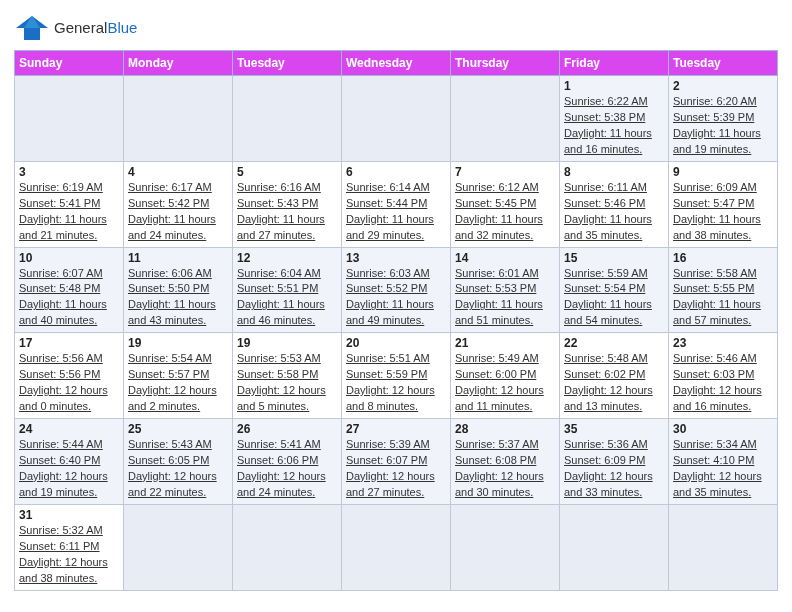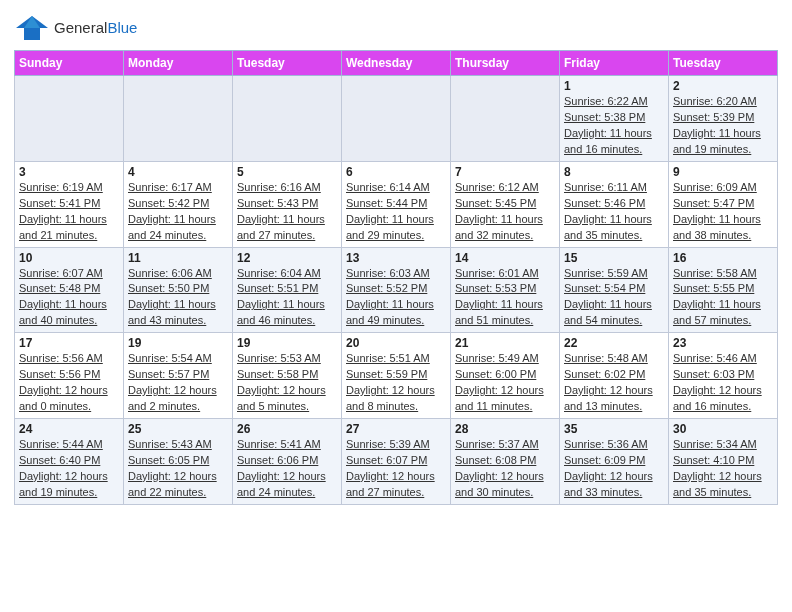--- a/index.html
+++ b/index.html
@@ -314,15 +314,29 @@
 Sunset: 6:09 PM
 Daylight: 12 hours and 33 minutes.</div>
           </td>
           <td>
             <span class="day-num">30</span>
             <div class="day-info">Sunrise: 5:34 AM
 Sunset: 4:10 PM
 Daylight: 12 hours and 35 minutes.</div>
           </td>
         </tr>
+        <tr class="last-row">
+          <td>
+            <span class="day-num">31</span>
+            <div class="day-info">Sunrise: 5:32 AM
+Sunset: 6:11 PM
+Daylight: 12 hours and 38 minutes.</div>
+          </td>
+          <td class="empty-cell"></td>
+          <td class="empty-cell"></td>
+          <td class="empty-cell"></td>
+          <td class="empty-cell"></td>
+          <td class="empty-cell"></td>
+          <td class="empty-cell"></td>
+        </tr>
       </tbody>
   </table>
 </div>
 
 </body></html>

